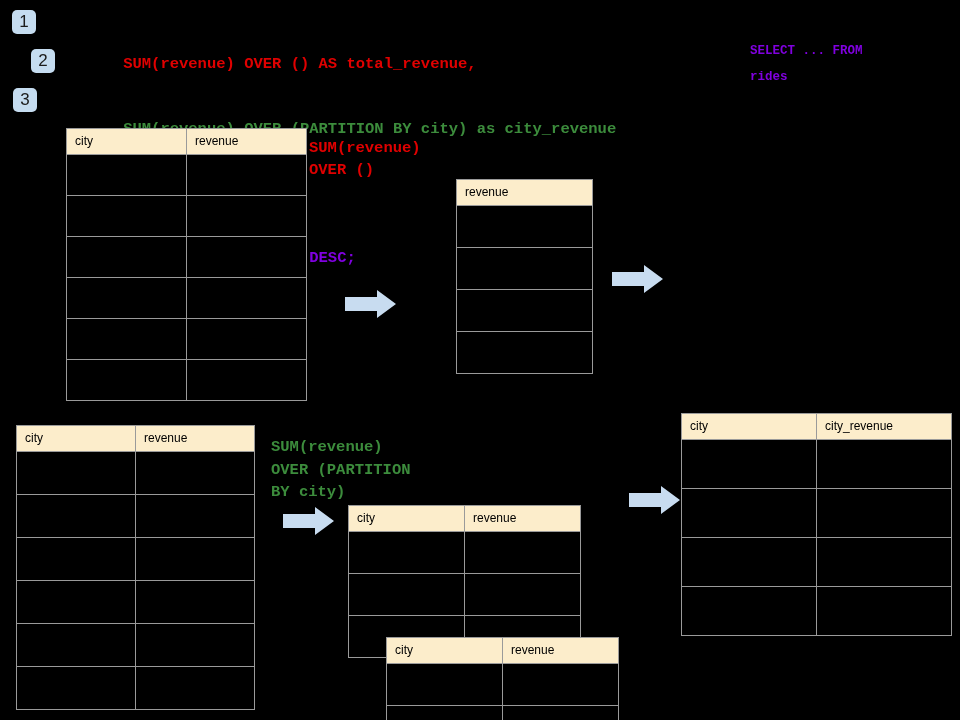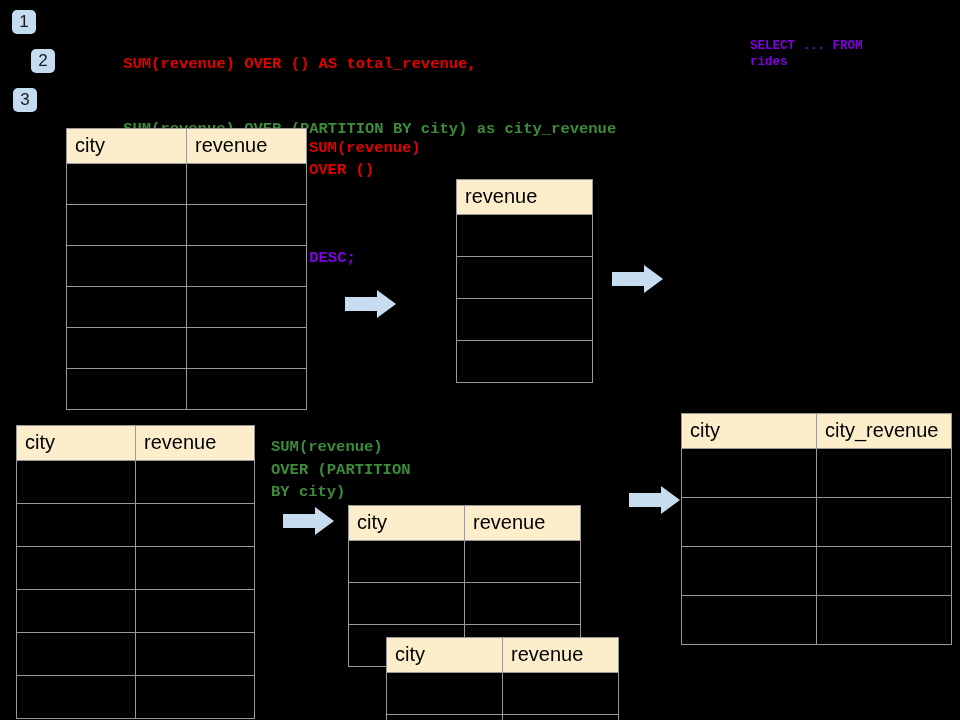--- a/index.html
+++ b/index.html
@@ -50,21 +50,21 @@
 
   
   .annot {
     position: absolute;
     font-family: "Liberation Mono", "DejaVu Sans Mono", monospace;
     font-weight: bold;
     white-space: pre;
   }
   #annot-select-from {
     left: 750px; top: 38px;
-    font-size: 12.5px; line-height: 16px;
+    font-size: 12.5px; line-height: 26px;
     color: #8000e0;
   }
   #annot-sum-over-empty {
     left: 309px; top: 138px;
     font-size: 15.5px; line-height: 21.5px;
     color: #e00000;
   }
   #annot-sum-over-partition {
     left: 271px; top: 436px;
     font-size: 15.5px; line-height: 22.5px;
@@ -81,21 +81,21 @@
   }
   .tbl th, .tbl td {
     border: 1px solid #9a9a9a;
     padding: 0;
     margin: 0;
   }
   .tbl th {
     background: #fcedcb;
     color: #000000;
     font-weight: normal;
-    font-size: 20px;
+    font-size: 12px;
     text-align: left;
     padding: 5px 0 6px 8px;
     height: 24px;
     box-sizing: border-box;
   }
   .tbl td {
     background: #000000;
     height: 39px;
   }
 

